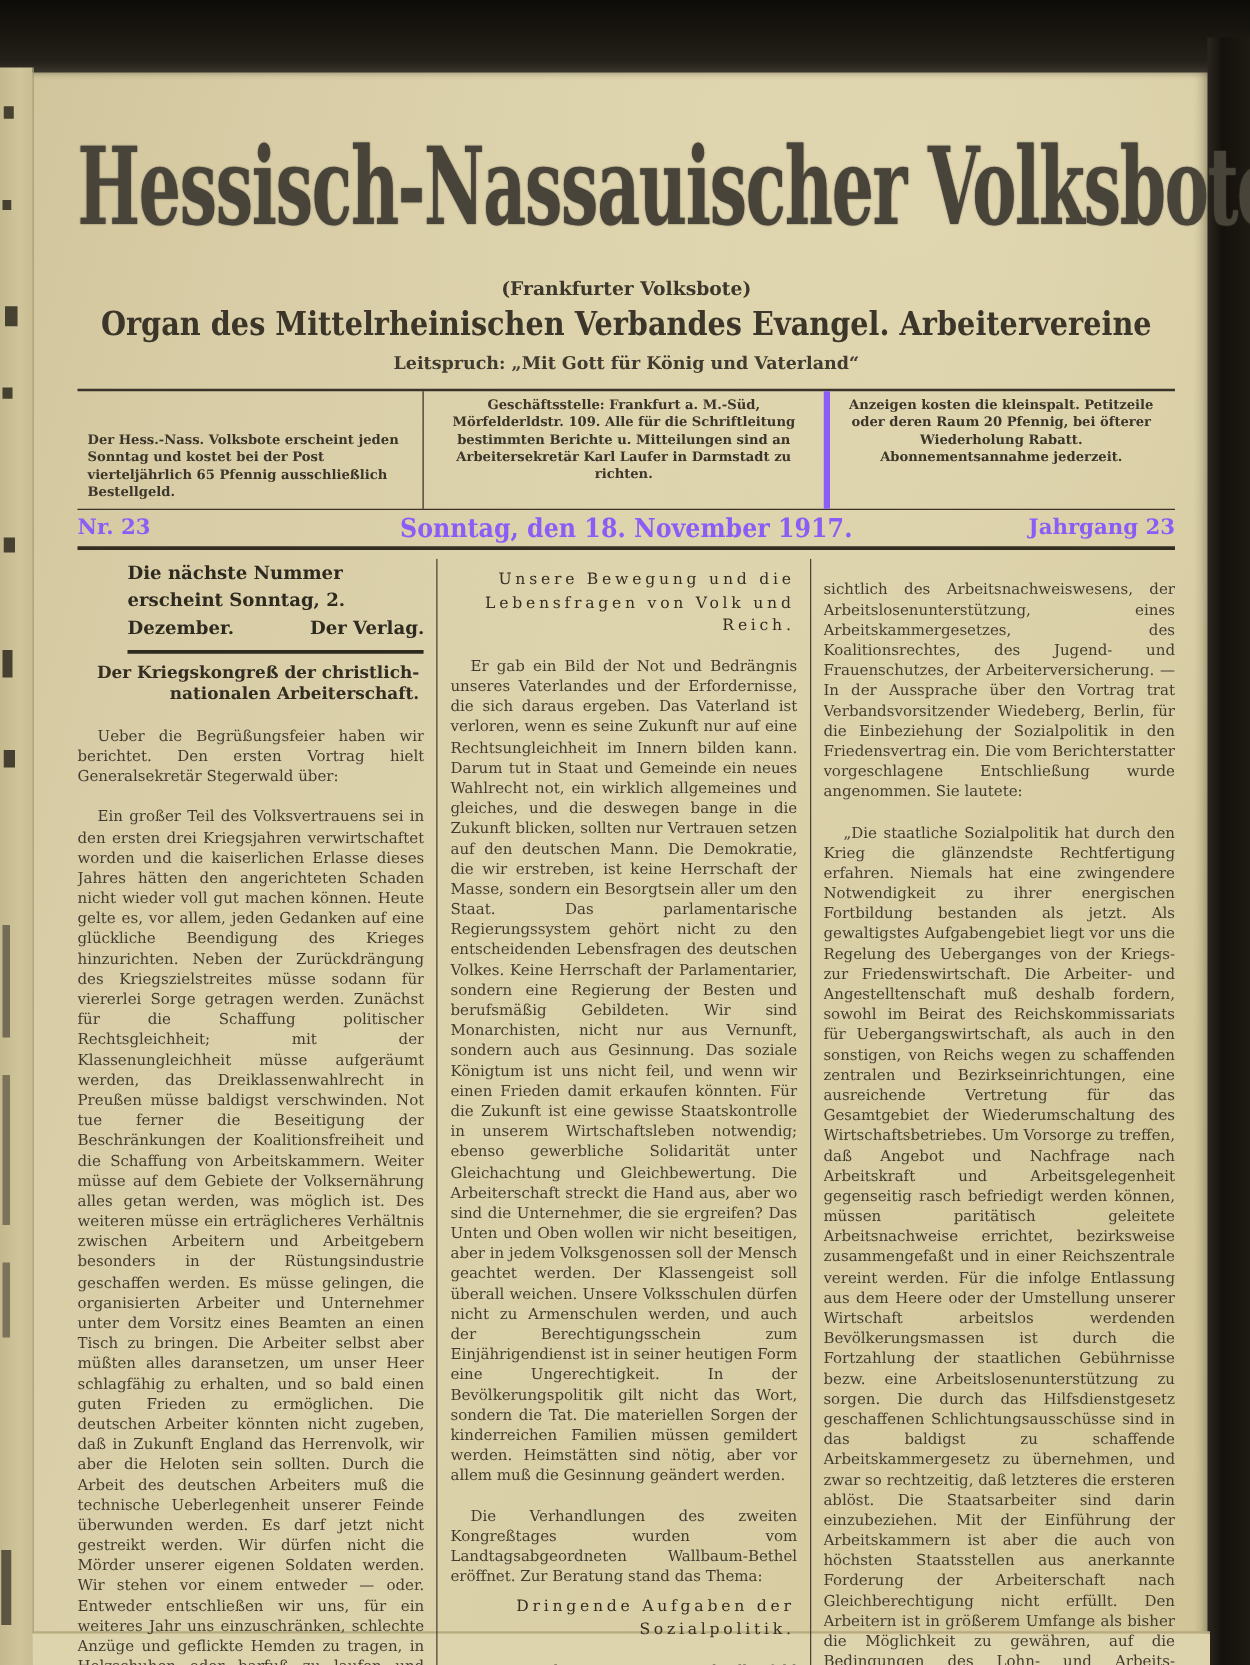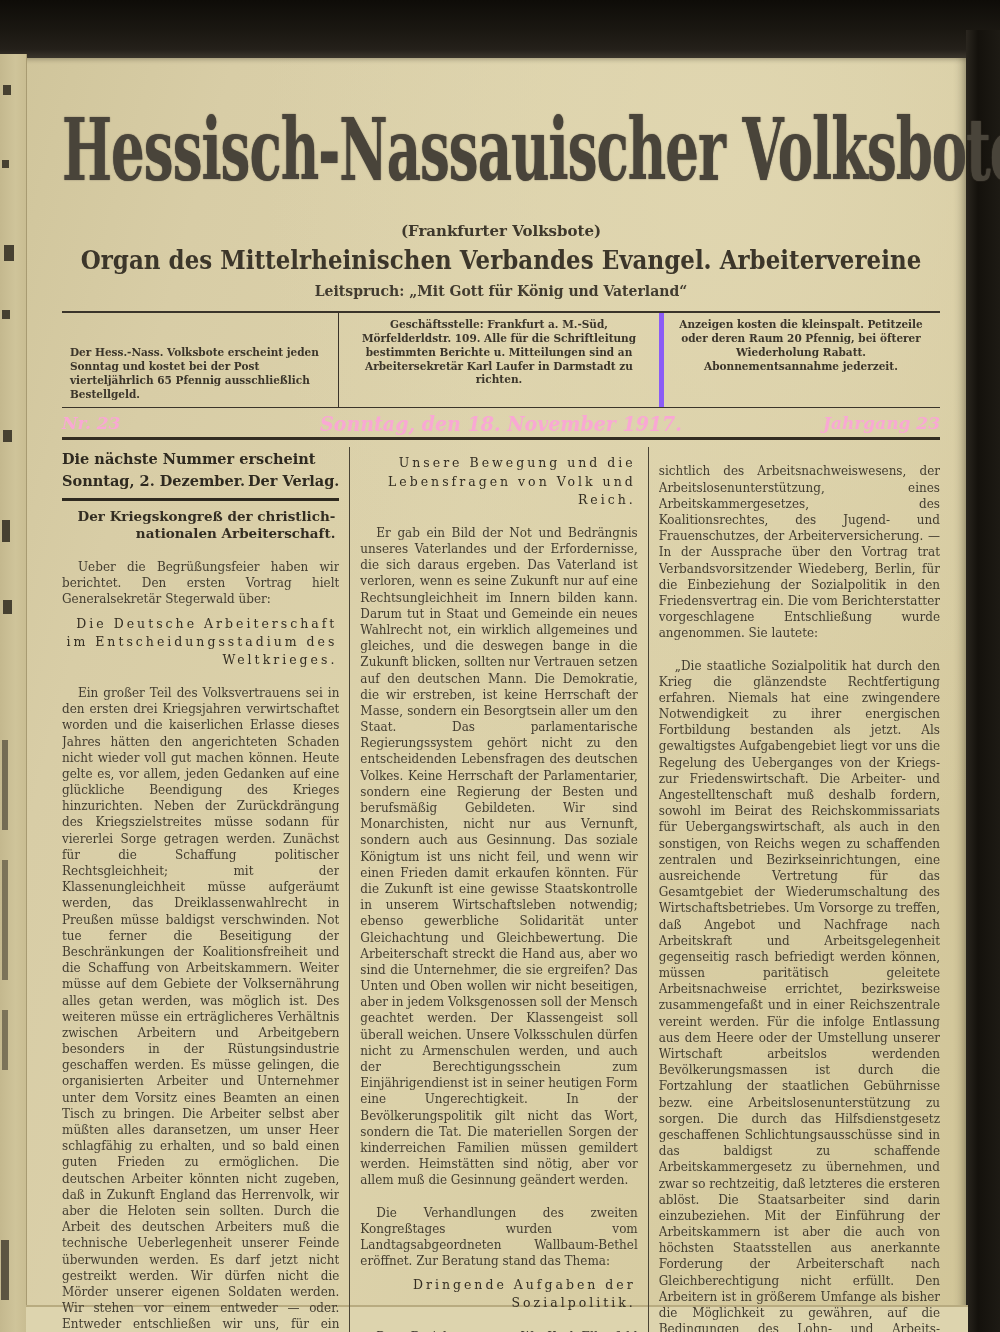--- a/index.html
+++ b/index.html
@@ -63,24 +63,23 @@
   }
   .info-cell{
     font-size:10.5px;font-weight:bold;line-height:1.32;
     padding:5px 8px 6px 8px;text-align:center;
   }
   .info-cell.c1{width:260px;text-align:left;margin-top:28px;}
   .info-cell.c2{width:304px;border-left:1px solid #3a342a;border-right:5px solid #8b5cf6;text-align:center;}
   .info-cell.c3{width:258px;}
   
   .date-row{
-    display:flex;align-items:center;justify-content:space-between;
-    padding:4px 0 3px 0;color:#f9a8d4;
+    display:flex;align-items:flex-start;justify-content:space-between;
+    padding:4px 0 3px 0;color:#8b5cf6;
     border-bottom:3px solid #332d22;
-    font-style:italic;
   }
   .date-issue{font-size:17px;font-weight:bold;width:180px;}
   .date-center{font-size:19px;font-weight:bold;text-align:center;flex:1;transform:scaleY(1.1);}
   .date-volume{font-size:17px;font-weight:bold;width:180px;text-align:right;}
   
   .columns{display:flex;margin-top:7px;height:912px;overflow:hidden;color:#423c30;}
   .col{overflow:hidden;}
   .col.w1{width:284px;}
   .col.w2{width:284px;}
   .col.w3{width:288px;}
@@ -95,21 +94,21 @@
     margin:7px 4px 5px 4px;line-height:1.3;color:#332d22;
   }
   .b-heading-spaced{
     font-size:12.5px;font-weight:normal;text-align:right;letter-spacing:3px;
     margin:7px 2px 5px 2px;line-height:1.45;color:#332d22;
   }
   
   .notice{
     font-size:14.5px;font-weight:bold;line-height:1.5;color:#2f2a20;
     border-bottom:3px solid #2f2a20;
-    padding:1px 0 6px 0;margin-bottom:4px;
+    padding:1px 0 6px 0;margin-bottom:4px;margin-left:40px;
   }
   .notice-sig{float:right;}
 </style>
 </head>
 <body>
 
 <div class="paper"></div>
 <div class="band-top"></div>
 <div class="band-right"></div>
 <div class="left-edge"></div>
@@ -151,21 +150,20 @@
 
   <div class="columns">
     <section class="col w1">
       <div class="notice">
         <span>Die nächste Nummer erscheint Sonntag, 2. Dezember.</span>
         <span class="notice-sig">Der Verlag.</span>
       </div>
       <div class="col-body">
           <div class="b-heading">Der Kriegskongreß der christlich-nationalen Arbeiterschaft.</div>
           <p class="b-para">Ueber die Begrüßungsfeier haben wir berichtet. Den ersten Vortrag hielt Generalsekretär Stegerwald über:</p>
-          <div class="b-heading-spaced">Die Deutsche Arbeiterschaft im Entscheidungsstadium des Weltkrieges.</div>
           <p class="b-para">Ein großer Teil des Volksvertrauens sei in den ersten drei Kriegsjahren verwirtschaftet worden und die kaiserlichen Erlasse dieses Jahres hätten den angerichteten Schaden nicht wieder voll gut machen können. Heute gelte es, vor allem, jeden Gedanken auf eine glückliche Beendigung des Krieges hinzurichten. Neben der Zurückdrängung des Kriegszielstreites müsse sodann für viererlei Sorge getragen werden. Zunächst für die Schaffung politischer Rechtsgleichheit; mit der Klassenungleichheit müsse aufgeräumt werden, das Dreiklassenwahlrecht in Preußen müsse baldigst verschwinden. Not tue ferner die Beseitigung der Beschränkungen der Koalitionsfreiheit und die Schaffung von Arbeitskammern. Weiter müsse auf dem Gebiete der Volksernährung alles getan werden, was möglich ist. Des weiteren müsse ein erträglicheres Verhältnis zwischen Arbeitern und Arbeitgebern besonders in der Rüstungsindustrie geschaffen werden. Es müsse gelingen, die organisierten Arbeiter und Unternehmer unter dem Vorsitz eines Beamten an einen Tisch zu bringen. Die Arbeiter selbst aber müßten alles daransetzen, um unser Heer schlagfähig zu erhalten, und so bald einen guten Frieden zu ermöglichen. Die deutschen Arbeiter könnten nicht zugeben, daß in Zukunft England das Herrenvolk, wir aber die Heloten sein sollten. Durch die Arbeit des deutschen Arbeiters muß die technische Ueberlegenheit unserer Feinde überwunden werden. Es darf jetzt nicht gestreikt werden. Wir dürfen nicht die Mörder unserer eigenen Soldaten werden. Wir stehen vor einem entweder — oder. Entweder entschließen wir uns, für ein weiteres Jahr uns einzuschränken, schlechte Anzüge und geflickte Hemden zu tragen, in Holzschuhen oder barfuß zu laufen und bleiben dann Sieger, oder wir tun das nicht und werden dann für ein Jahrhundert Englands Sklaven sein. Aber wir lassen uns nicht unterkriegen, komme was da wolle!</p>
         </div>
     </section>
     <div class="col-rule"></div>
     <section class="col w2">
       <div class="col-body">
           <div class="b-heading-spaced">Unsere Bewegung und die Lebensfragen von Volk und Reich.</div>
           <p class="b-para">Er gab ein Bild der Not und Bedrängnis unseres Vaterlandes und der Erfordernisse, die sich daraus ergeben. Das Vaterland ist verloren, wenn es seine Zukunft nur auf eine Rechtsungleichheit im Innern bilden kann. Darum tut in Staat und Gemeinde ein neues Wahlrecht not, ein wirklich allgemeines und gleiches, und die deswegen bange in die Zukunft blicken, sollten nur Vertrauen setzen auf den deutschen Mann. Die Demokratie, die wir erstreben, ist keine Herrschaft der Masse, sondern ein Besorgtsein aller um den Staat. Das parlamentarische Regierungssystem gehört nicht zu den entscheidenden Lebensfragen des deutschen Volkes. Keine Herrschaft der Parlamentarier, sondern eine Regierung der Besten und berufsmäßig Gebildeten. Wir sind Monarchisten, nicht nur aus Vernunft, sondern auch aus Gesinnung. Das soziale Königtum ist uns nicht feil, und wenn wir einen Frieden damit erkaufen könnten. Für die Zukunft ist eine gewisse Staatskontrolle in unserem Wirtschaftsleben notwendig; ebenso gewerbliche Solidarität unter Gleichachtung und Gleichbewertung. Die Arbeiterschaft streckt die Hand aus, aber wo sind die Unternehmer, die sie ergreifen? Das Unten und Oben wollen wir nicht beseitigen, aber in jedem Volksgenossen soll der Mensch geachtet werden. Der Klassengeist soll überall weichen. Unsere Volksschulen dürfen nicht zu Armenschulen werden, und auch der Berechtigungsschein zum Einjährigendienst ist in seiner heutigen Form eine Ungerechtigkeit. In der Bevölkerungspolitik gilt nicht das Wort, sondern die Tat. Die materiellen Sorgen der kinderreichen Familien müssen gemildert werden. Heimstätten sind nötig, aber vor allem muß die Gesinnung geändert werden.</p>
           <p class="b-para">Die Verhandlungen des zweiten Kongreßtages wurden vom Landtagsabgeordneten Wallbaum-Bethel eröffnet. Zur Beratung stand das Thema:</p>
           <div class="b-heading-spaced">Dringende Aufgaben der Sozialpolitik.</div>

